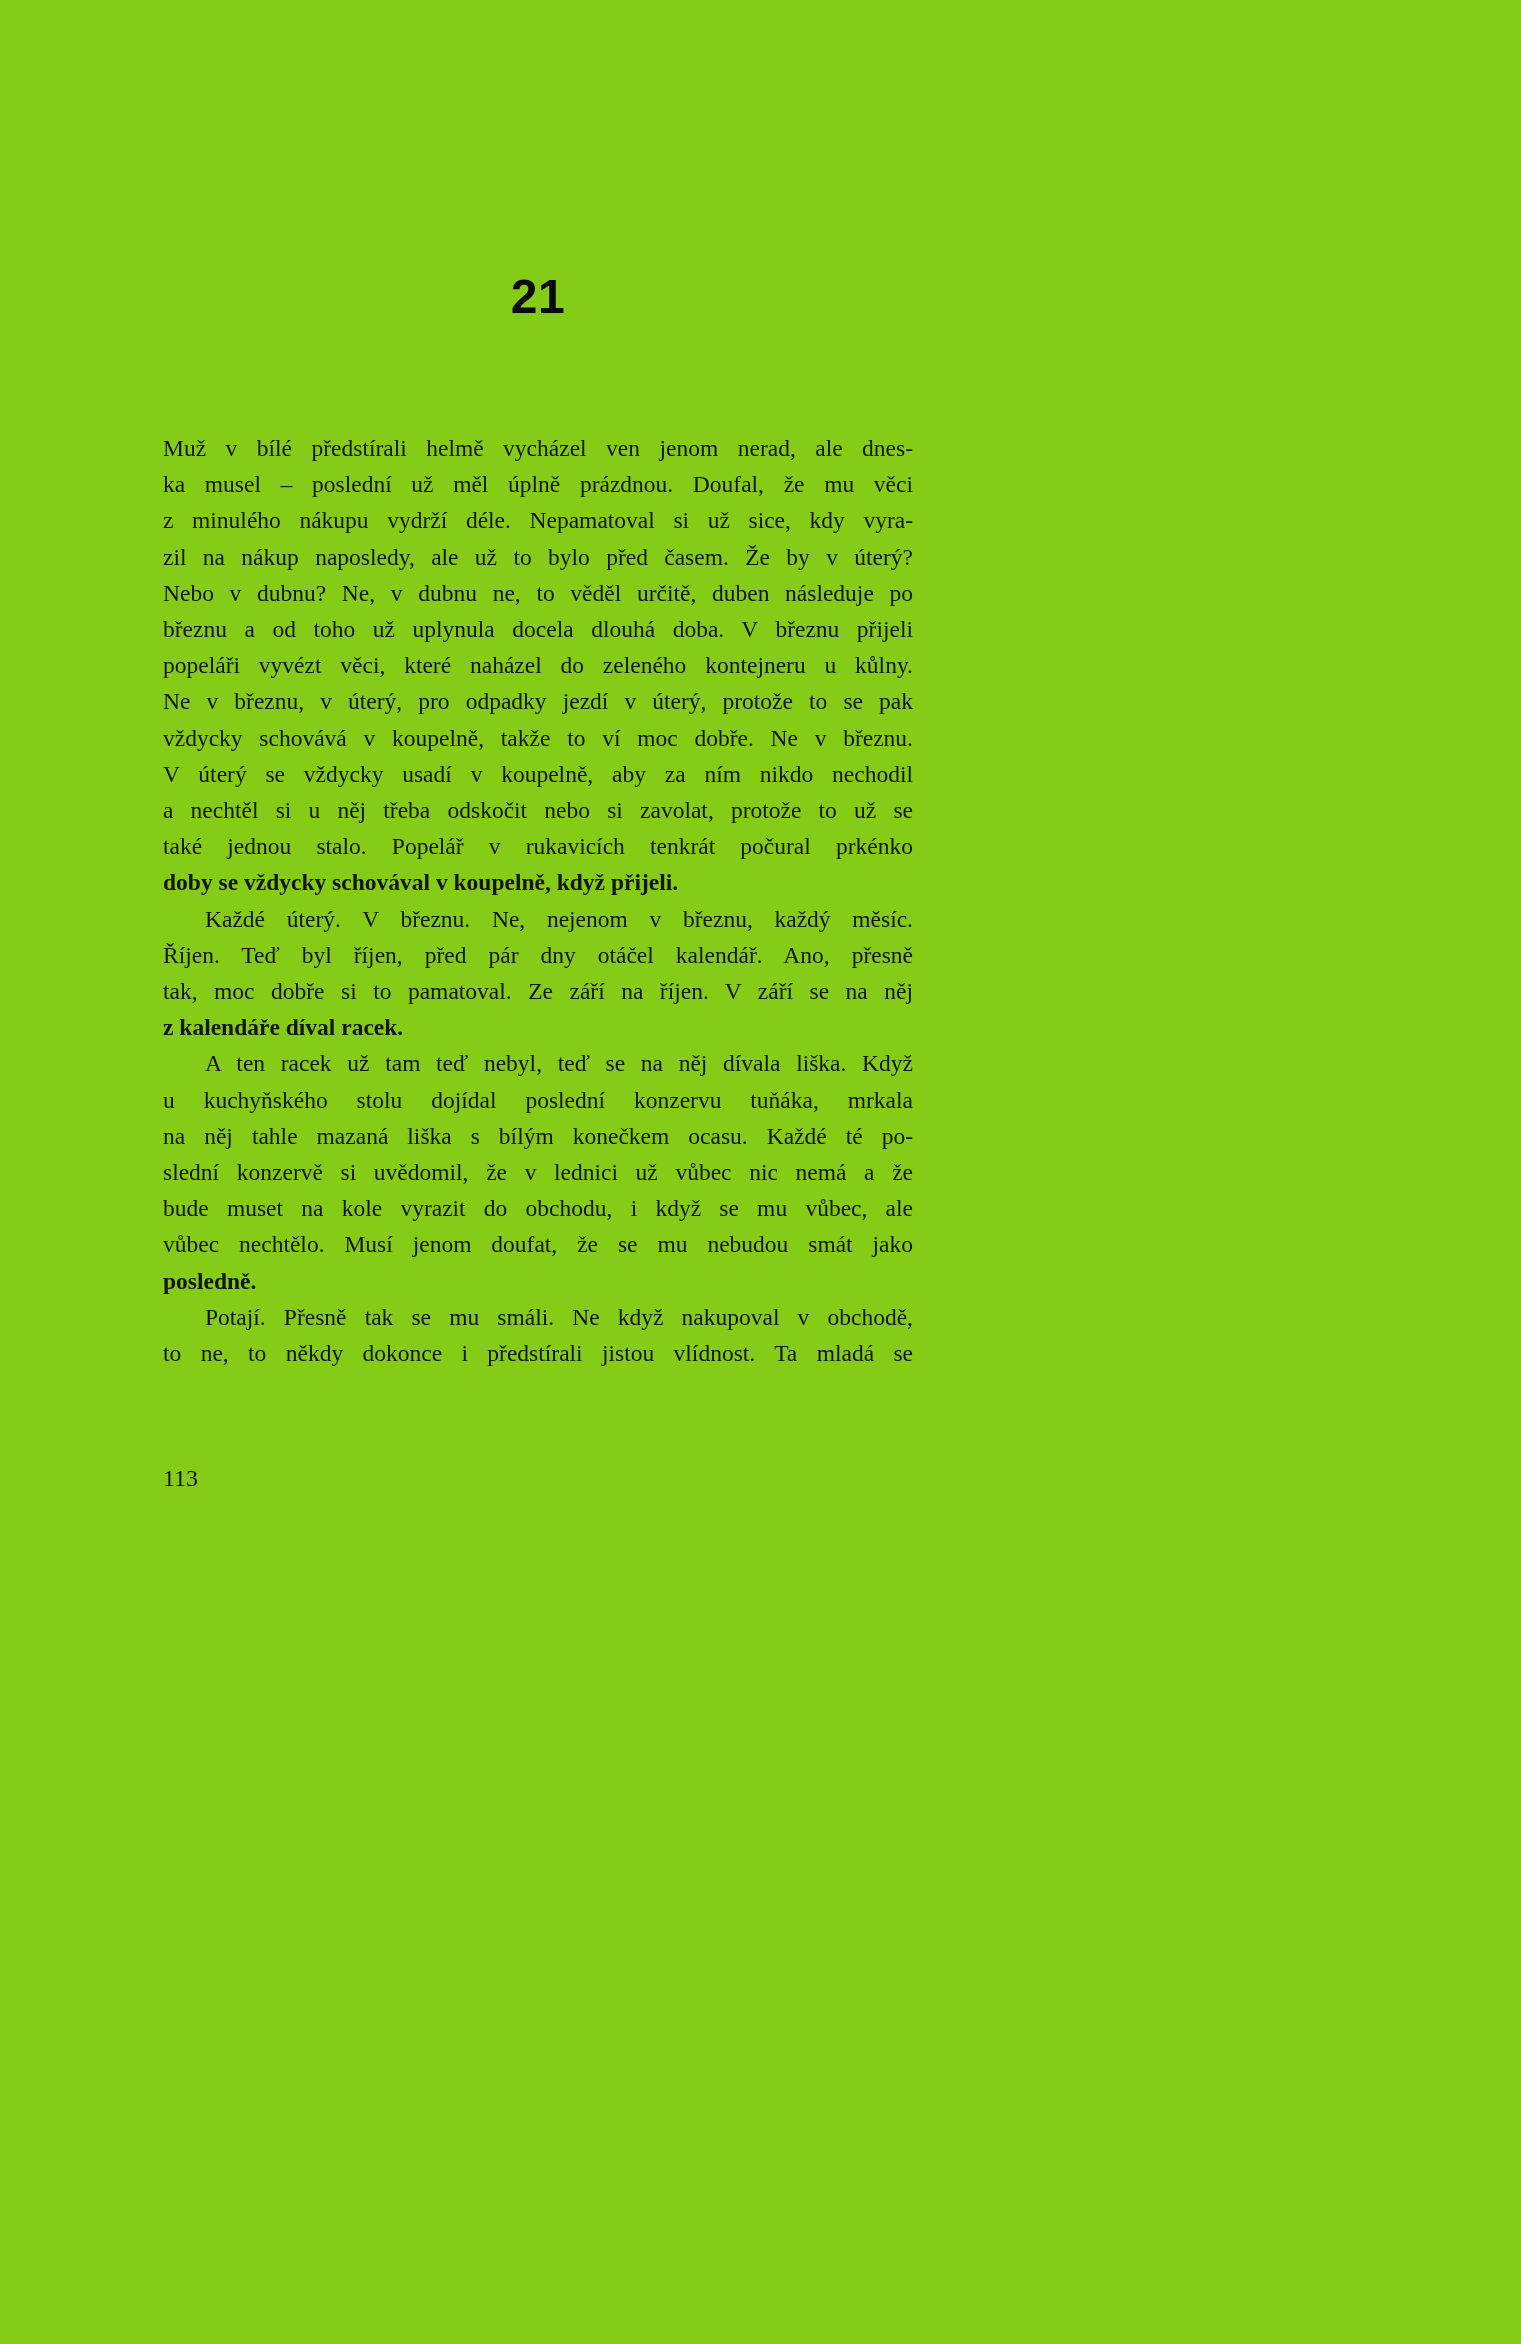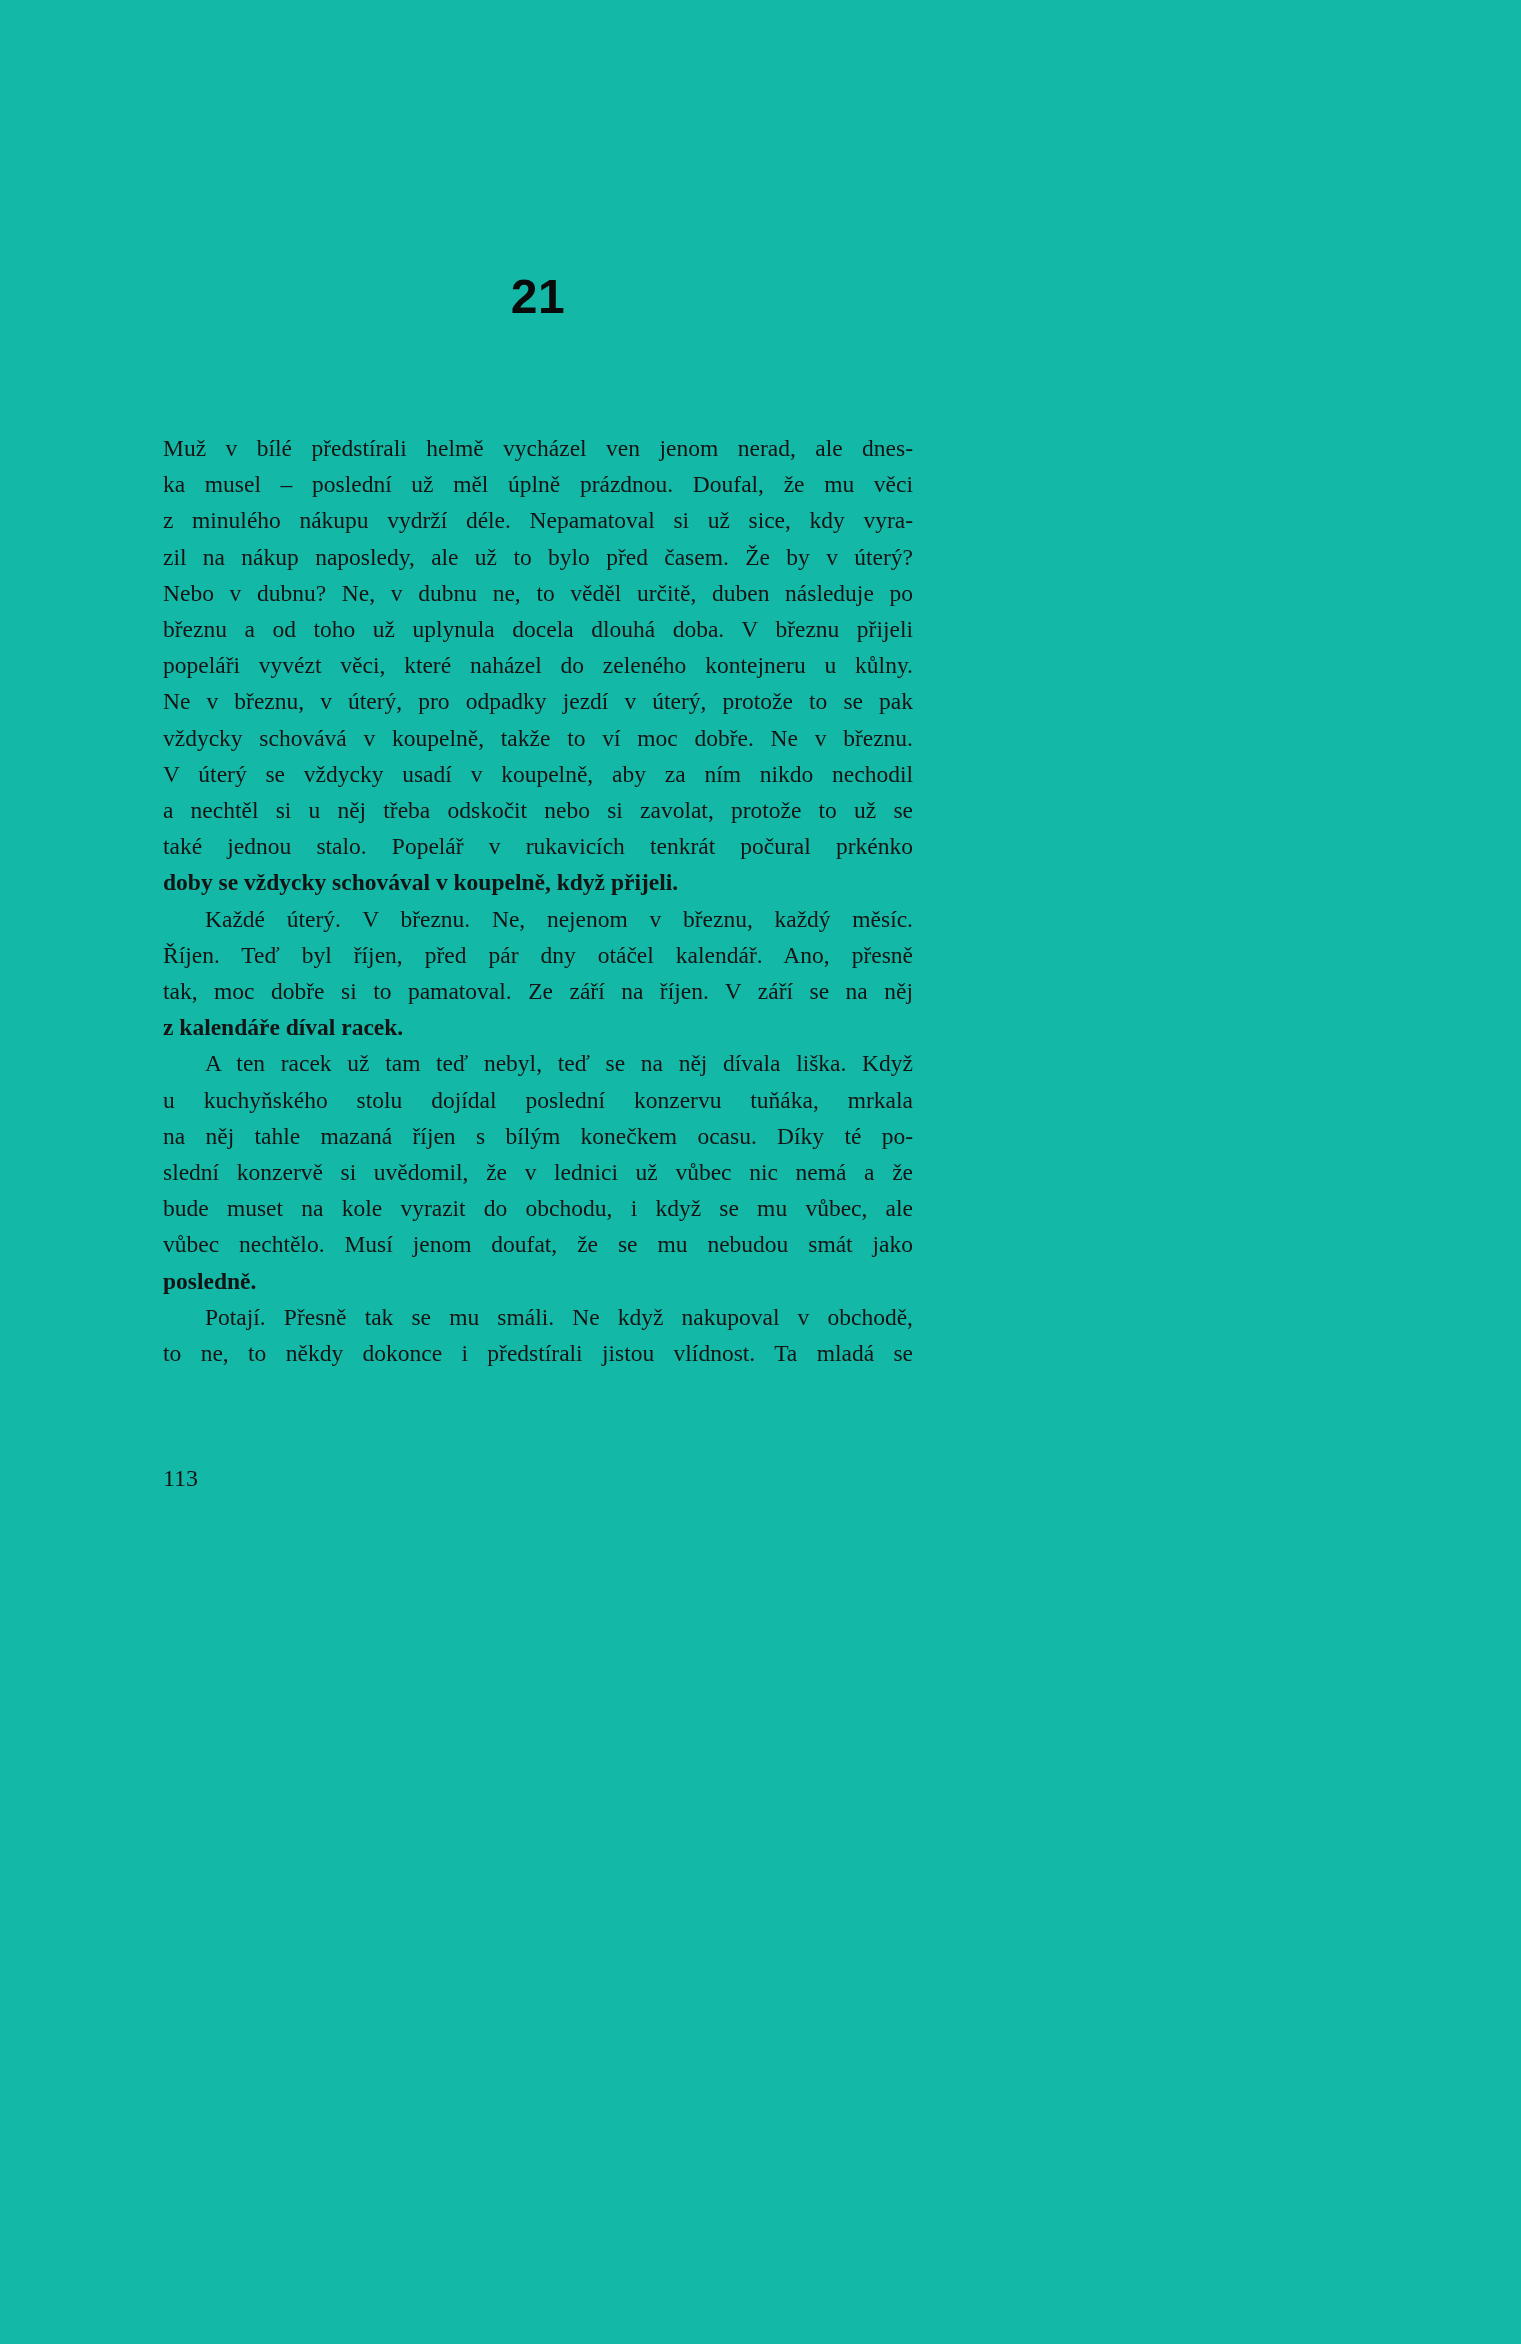--- a/index.html
+++ b/index.html
@@ -5,21 +5,21 @@
   html, body {
     margin: 0;
     padding: 0;
     background: #e8e8e8;
   }
   .book-page {
     position: relative;
     width: 1521px;
     height: 2344px;
     margin: 0 auto;
-    background: #14b8a6;
+    background: #84cc16;
     color: #141414;
     font-family: "Liberation Serif", "DejaVu Serif", serif;
     overflow: hidden;
   }
   .chapter-heading {
     position: absolute;
     top: 272px;
     left: 163px;
     width: 750px;
     text-align: center;
@@ -89,21 +89,21 @@
       </div>
       <div class="paragraph">
         <div class="line first-indent">Každé úterý. V březnu. Ne, nejenom v březnu, každý měsíc.</div>
         <div class="line">Říjen. Teď byl říjen, před pár dny otáčel kalendář. Ano, přesně</div>
         <div class="line">tak, moc dobře si to pamatoval. Ze září na říjen. V září se na něj</div>
         <div class="line para-end">z kalendáře díval racek.</div>
       </div>
       <div class="paragraph">
         <div class="line first-indent">A ten racek už tam teď nebyl, teď se na něj dívala liška. Když</div>
         <div class="line">u kuchyňského stolu dojídal poslední konzervu tuňáka, mrkala</div>
-        <div class="line">na něj tahle mazaná říjen s bílým konečkem ocasu. Díky té po-</div>
+        <div class="line">na něj tahle mazaná liška s bílým konečkem ocasu. Každé té po-</div>
         <div class="line">slední konzervě si uvědomil, že v lednici už vůbec nic nemá a že</div>
         <div class="line">bude muset na kole vyrazit do obchodu, i když se mu vůbec, ale</div>
         <div class="line">vůbec nechtělo. Musí jenom doufat, že se mu nebudou smát jako</div>
         <div class="line para-end">posledně.</div>
       </div>
       <div class="paragraph">
         <div class="line first-indent">Potají. Přesně tak se mu smáli. Ne když nakupoval v obchodě,</div>
         <div class="line">to ne, to někdy dokonce i předstírali jistou vlídnost. Ta mladá se</div>
       </div>
     </div>

